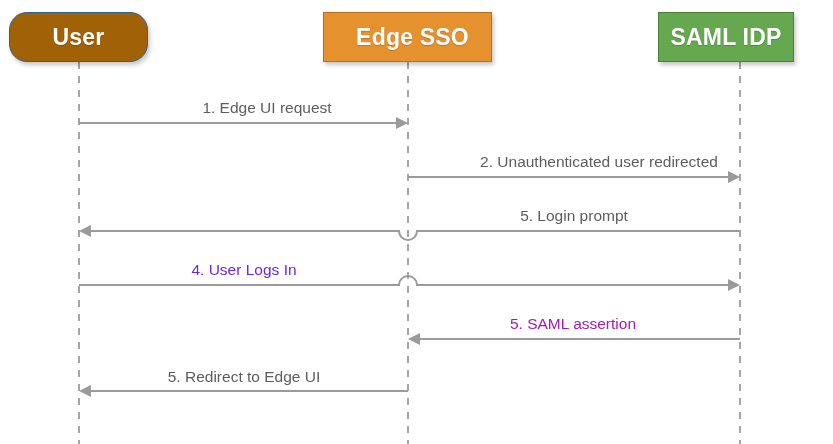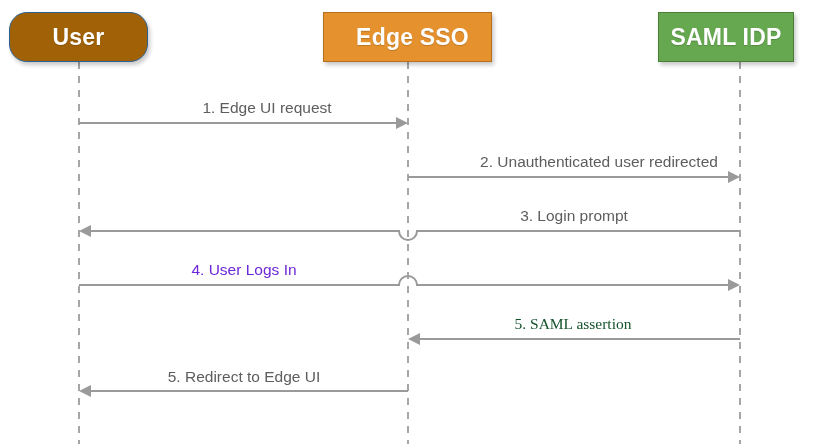--- a/index.html
+++ b/index.html
@@ -100,19 +100,19 @@
       <div class="participant-box" style="left: 323px; top: 12px; width: 169px; height: 50px; background: rgb(229, 145, 46); border-color: rgb(181, 112, 31); padding-left: 10px;">
         <span class="participant-label">Edge SSO</span>
       </div>
       <div class="participant-box" style="left: 658px; top: 12px; width: 136px; height: 50px; background: rgb(102, 168, 79); border-color: rgb(74, 126, 55);">
         <span class="participant-label">SAML IDP</span>
       </div>
     </div>
   <div id="labels-layer">
       <div class="msg-label" style="left: 243px; top: 100px; color: rgb(93, 93, 93); margin-left: 24px;">1. Edge UI request</div>
       <div class="msg-label" style="left: 575px; top: 154px; color: rgb(93, 93, 93); margin-left: 24px;">2. Unauthenticated user redirected</div>
-      <div class="msg-label" style="left: 574px; top: 208px; color: rgb(93, 93, 93);">3. Login prompt</div>
+      <div class="msg-label" style="left: 574px; top: 208px; color: rgb(93, 93, 93);">5. Login prompt</div>
       <div class="msg-label" style="left: 244px; top: 262px; color: #6d28d9;">4. User Logs In</div>
-      <div class="msg-label" style="left: 573px; top: 316px; color: #14532d; font-family: Liberation Serif, serif;">5. SAML assertion</div>
+      <div class="msg-label" style="left: 573px; top: 316px; color: #a21caf;">5. SAML assertion</div>
       <div class="msg-label" style="left: 244px; top: 369px; color: rgb(93, 93, 93);">5. Redirect to Edge UI</div>
     </div>
 
 </div>
 
 </body></html>

